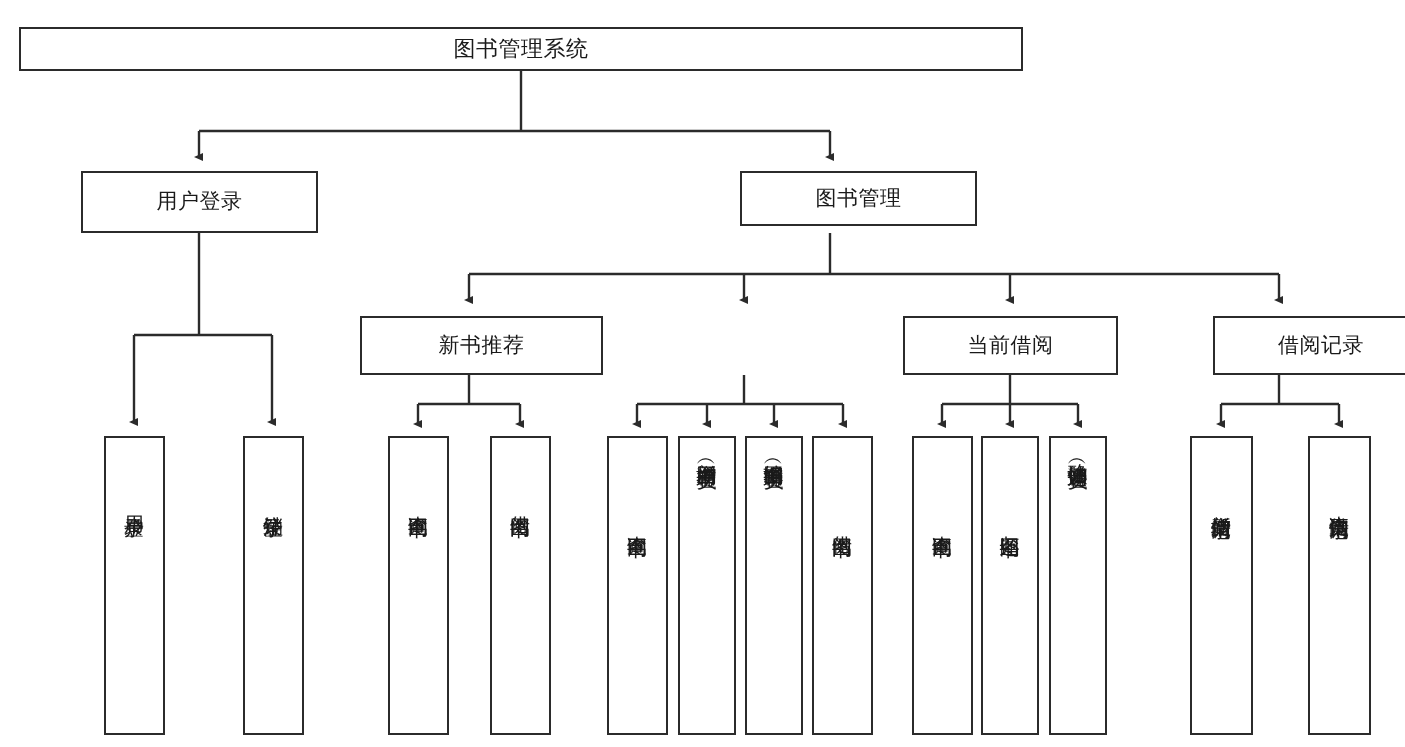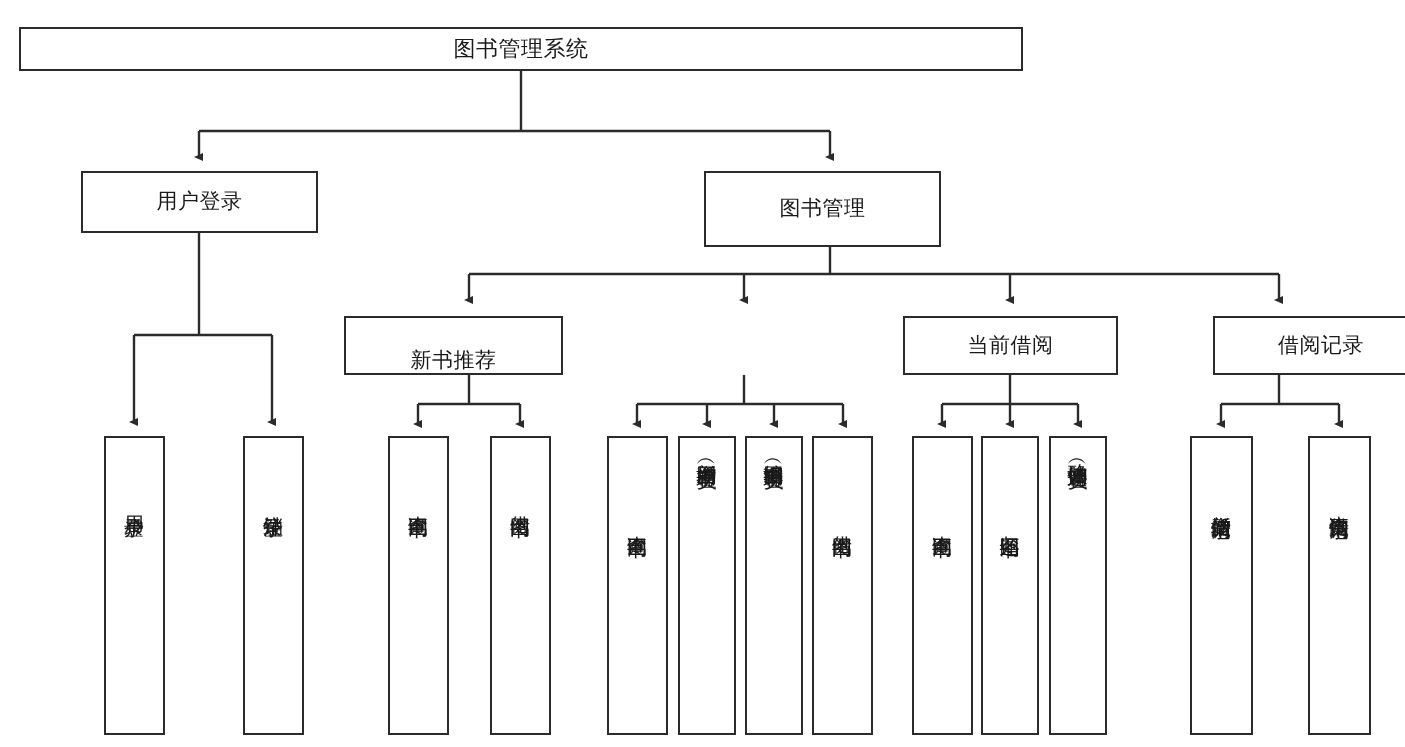--- a/index.html
+++ b/index.html
@@ -140,25 +140,25 @@
     </g>
   </svg>
 
   <div class="node horiz root" style="left:19px; top:14px; width:1004px; height:44px;margin-top:13px;">
     <span class="node-label">图书管理系统</span>
   </div>
 
   <div class="node horiz" style="left:81px; top:171px; width:237px; height:62px;">
     <span class="node-label">用户登录</span>
   </div>
-  <div class="node horiz" style="left:704px; top:171px; width:237px; height:76px;">
+  <div class="node horiz" style="left:740px; top:171px; width:237px; height:55px;">
     <span class="node-label">图书管理</span>
   </div>
 
-  <div class="node horiz" style="left:344px; top:316px; width:219px; height:59px;align-items:flex-end;">
+  <div class="node horiz" style="left:360px; top:316px; width:243px; height:59px;">
     <span class="node-label">新书推荐</span>
   </div>
   <div class="node horiz" style="left:903px; top:316px; width:215px; height:59px;">
     <span class="node-label">当前借阅</span>
   </div>
   <div class="node horiz" style="left:1172px; top:316px; width:216px; height:59px;margin-left:41px;">
     <span class="node-label">借阅记录</span>
   </div>
 
   <div class="node vert mid" style="left:104px; top:436px; width:61px; height:299px;">

